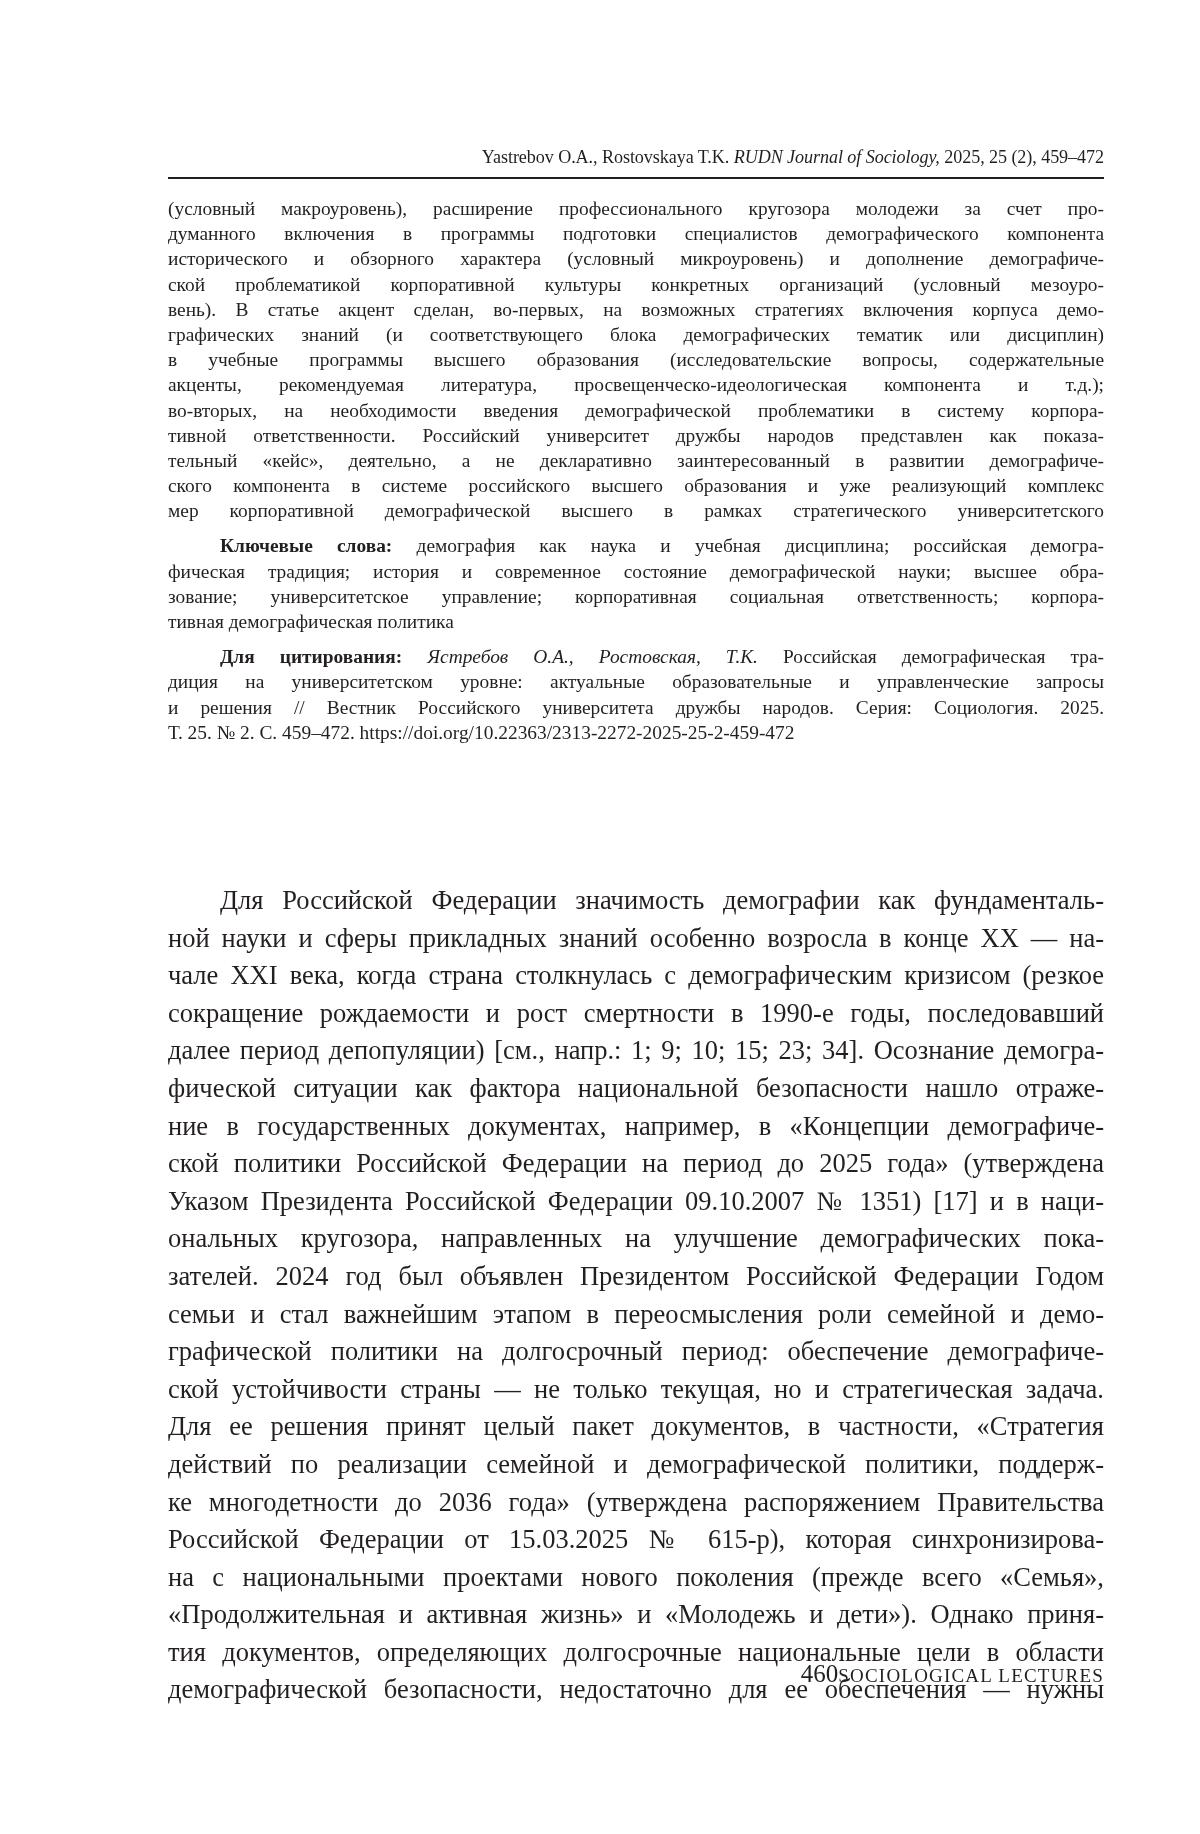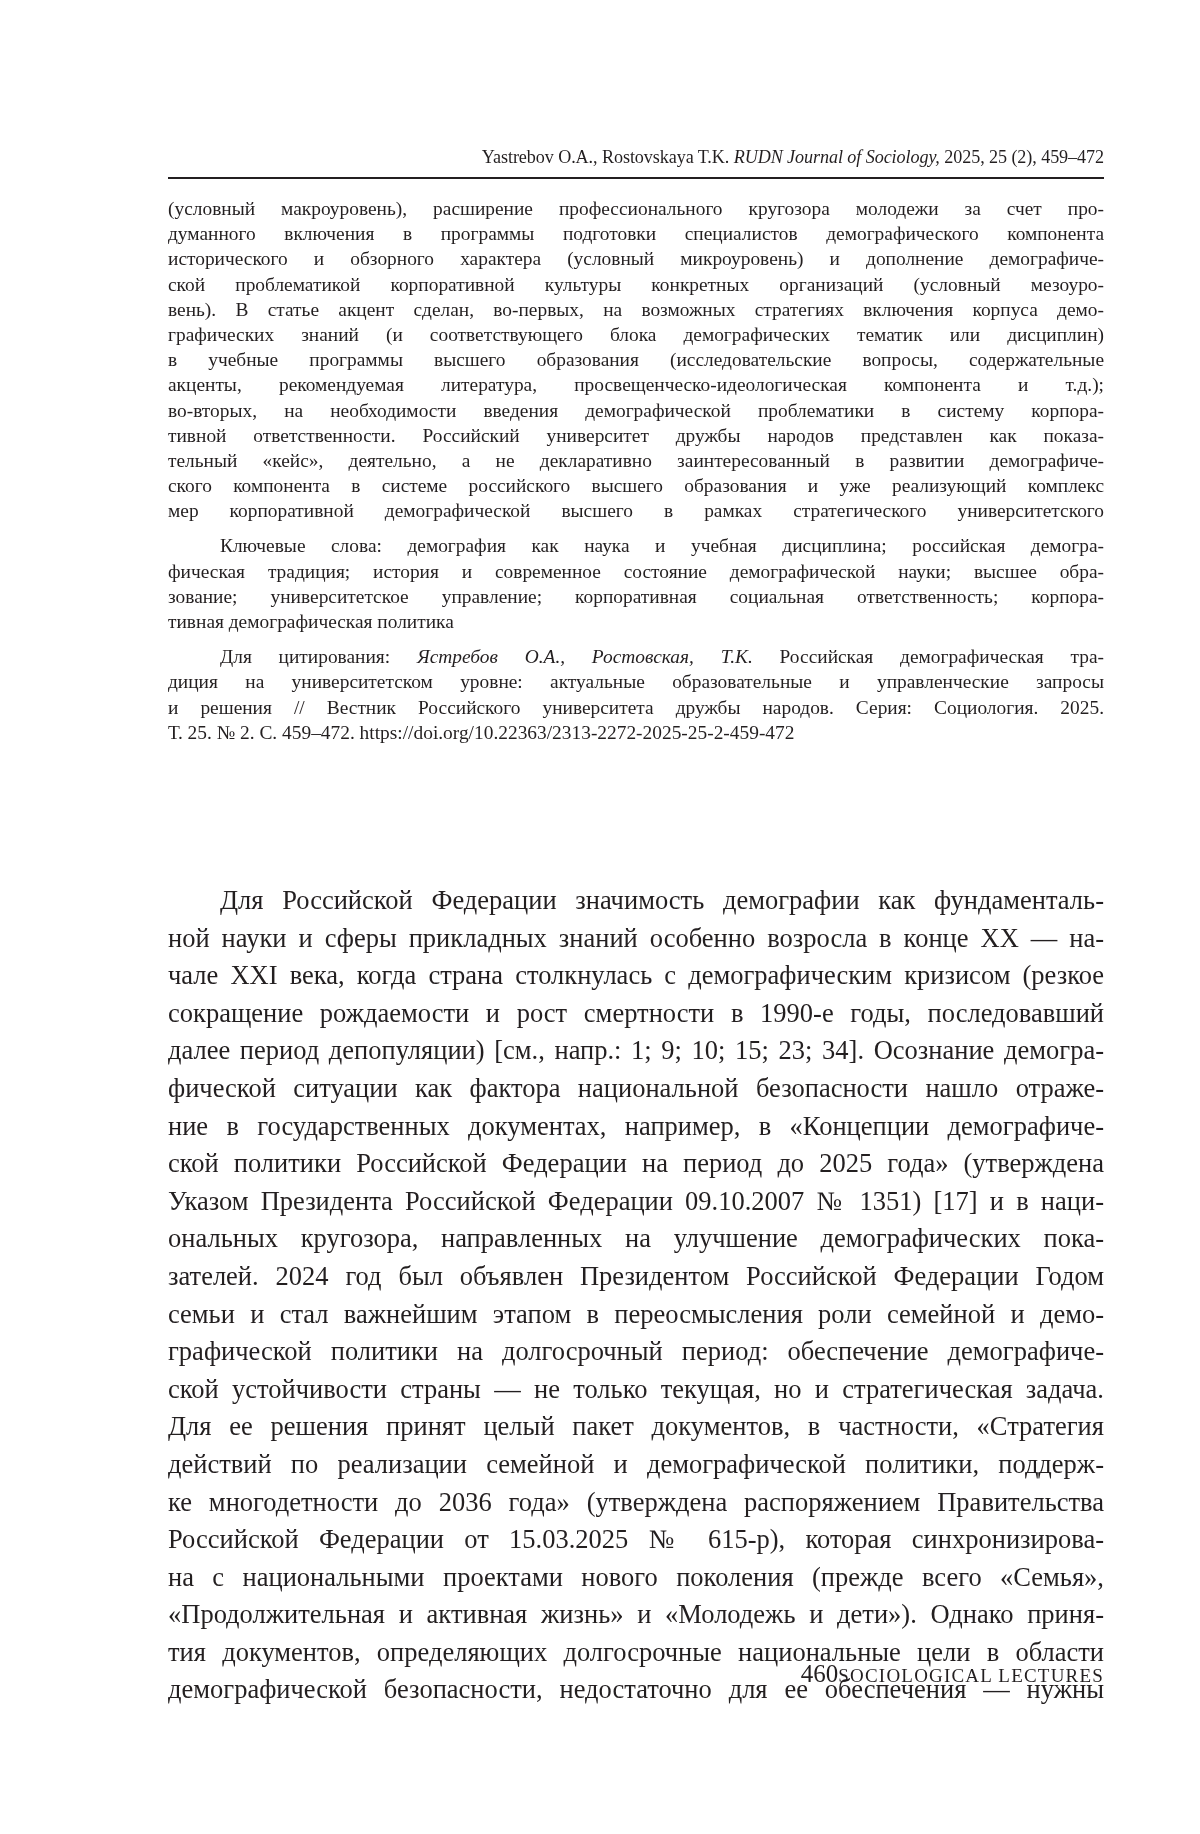--- a/index.html
+++ b/index.html
@@ -19,21 +19,21 @@
       border-top: 2px solid #231f20;
     }
     .abstract {
       position: absolute; left: 168px; width: 936px; top: 196px;
       font-size: 19.4px; line-height: 25.2px;
     }
     .abstract .line { display: block; text-align: justify; text-align-last: justify; white-space: nowrap; height: 25.2px; overflow: visible; }
     .abstract .line.last { text-align-last: left; }
     .block { margin-top: 10px; }
     .indent { padding-left: 52px; }
-    .bold-label { font-weight: normal; }
+    .bold-label { font-weight: bold; }
     .ital { font-style: italic; }
     .body-text {
       position: absolute; left: 168px; width: 936px; top: 882px;
       font-size: 26.5px; line-height: 37.6px;
     }
     .body-text .line { display: block; white-space: nowrap; height: 37.6px; text-align: justify; text-align-last: justify; }
     .body-text .line.first { padding-left: 52px; }
     .footer {
       position: absolute; left: 168px; width: 936px; top: 1660px;
       font-size: 25px; display: flex; justify-content: flex-end; align-items: baseline;

